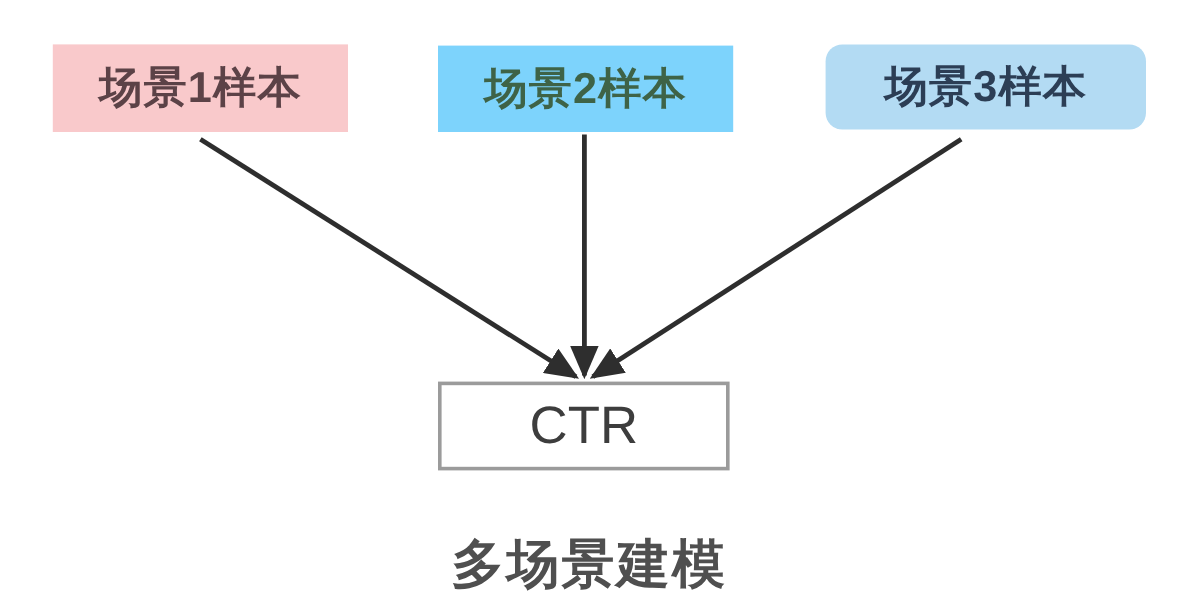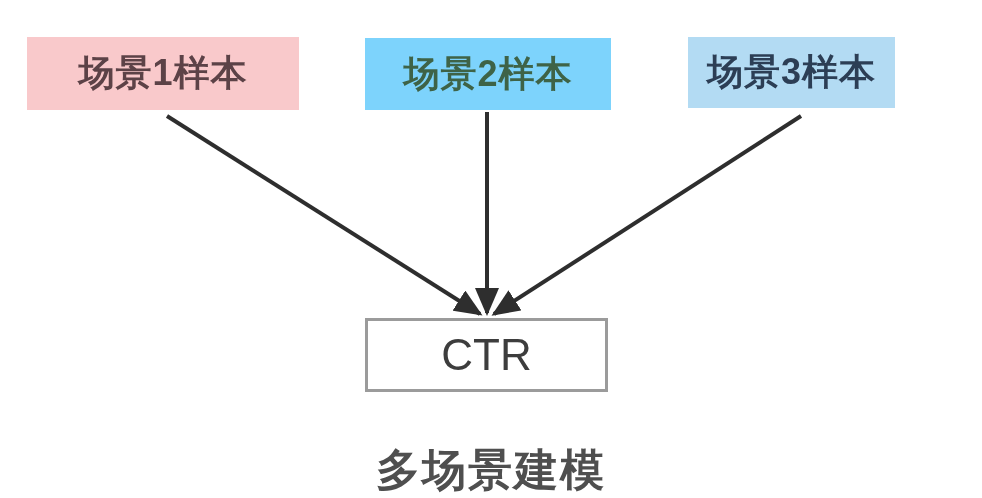--- a/index.html
+++ b/index.html
@@ -25,23 +25,23 @@
   }
   .scene-box {
     position: absolute;
     display: flex;
     align-items: center;
     justify-content: center;
     font-size: 36px;
     font-weight: 600;
     letter-spacing: 1px;
   }
-  .box1 { left: 27px;  top: 37px; width: 272px; height: 73px; }
+  .box1 { left: 44px;  top: 37px; width: 246px; height: 73px; }
   .box2 { left: 365px; top: 38px; width: 246px; height: 72px; }
-  .box3 { left: 688px; top: 37px; width: 207px; height: 71px; }
+  .box3 { left: 688px; top: 37px; width: 267px; height: 71px; border-radius: 14px; }
   .ctr-box {
     position: absolute;
     left: 365px;
     top: 318px;
     width: 243px;
     height: 74px;
     box-sizing: border-box;
     display: flex;
     align-items: center;
     justify-content: center;

